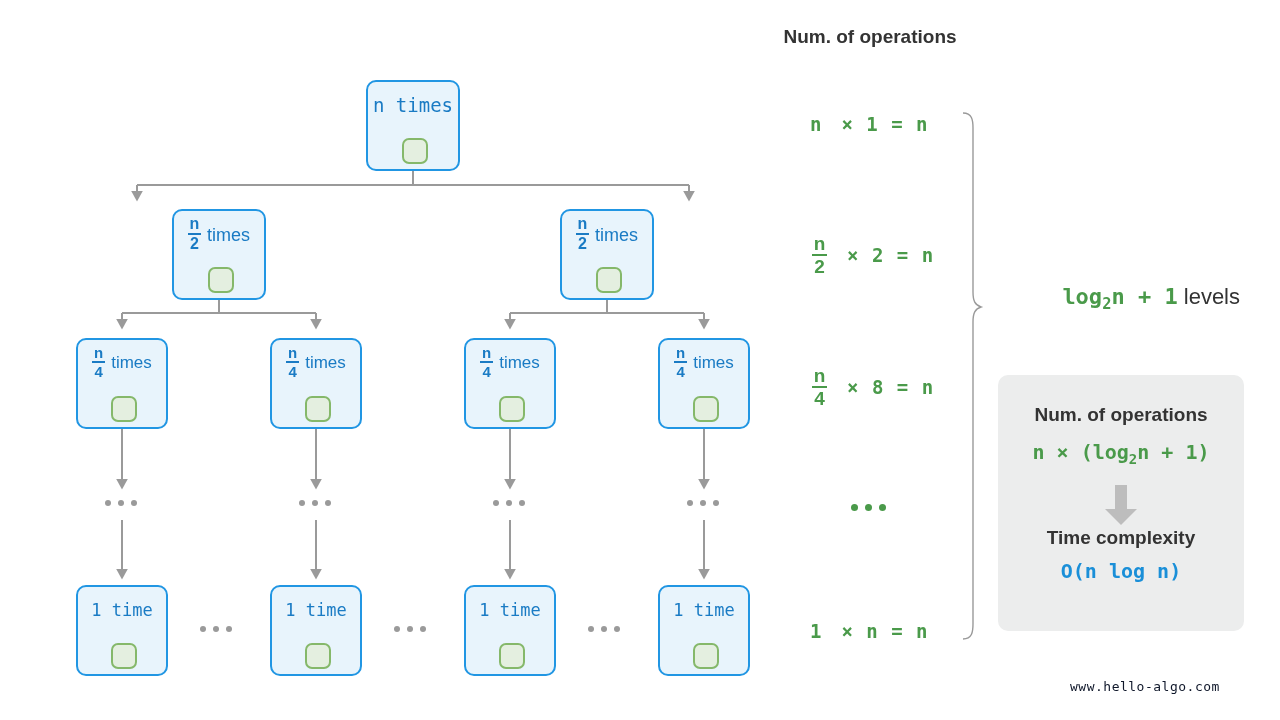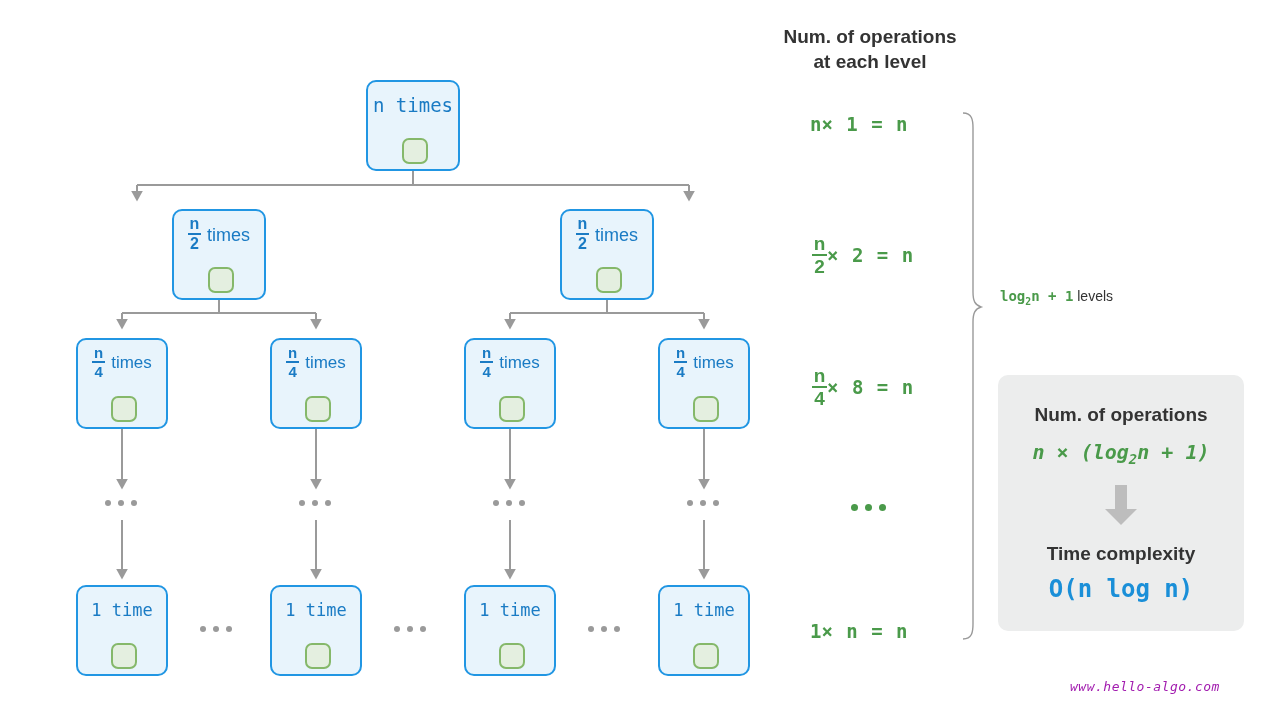--- a/index.html
+++ b/index.html
@@ -132,28 +132,28 @@
     font-weight: 700;
     font-size: 19px;
   }
   .formula .frac .bar {
     display: block;
     width: 15px;
     height: 2px;
     background: #4a9a4a;
     margin: 1px 0;
   }
-  .formula .rest { margin-left: 0; letter-spacing: 1px; }
+  .formula .rest { margin-left: 20px; letter-spacing: 1px; }
 
   
   .levels-caption {
     position: absolute;
-    text-align: left;
+    text-align: right;
     color: #333333;
-    font-size: 14px;
+    font-size: 22px;
     line-height: 27px;
     font-family: "Liberation Sans", sans-serif;
   }
   .levels-caption .green-mono {
     color: #4a9a4a;
     font-family: "DejaVu Sans Mono", monospace;
     font-weight: 700;
   }
   .levels-caption .green-mono sub {
     font-size: 0.7em;
@@ -180,36 +180,35 @@
     color: #4a9a4a;
     font-weight: 700;
     font-size: 20px;
     font-family: "DejaVu Sans Mono", monospace;
     text-align: center;
   }
   .summary-formula-green sub { font-size: 0.7em; }
   .summary-formula-blue {
     color: #1a8fd8;
     font-weight: 700;
-    font-size: 24px;
+    font-size: 20px;
     font-family: "DejaVu Sans Mono", monospace;
     text-align: center;
   }
   .down-arrow {
     width: 40px;
     height: 44px;
   }
 
   .watermark {
     position: absolute;
-    color: #a21caf;
+    color: #0f172a;
     font-size: 13px;
     font-family: "DejaVu Sans Mono", monospace;
     letter-spacing: 0.5px;
-    font-style: italic;
   }
 </style>
 </head>
 <body>
 
 <div id="stage">
 
   <svg class="layer" width="1280" height="720" viewBox="0 0 1280 720">
     <defs>
       <marker id="arrow" markerWidth="8" markerHeight="8" refX="4.2" refY="3" orient="auto" markerUnits="strokeWidth">
@@ -433,21 +432,20 @@
     <div class="node-label" style="top:10px; height:26px; font-size:17px;">
       <span class="mono">1</span>
         <span class="mono">&nbsp;</span>
         <span class="mono">time</span>
     </div>
     <div class="greenbox" style="left:33px; top:56px; width:26px; height:26px;"></div>
   </div>
 
   <div class="col-title" style="left:754px; top:24px; width:232px;">
     <div>Num. of operations</div>
-    <div>at each level</div>
   </div>
 
   <div class="formula" style="left:810px; top:110px; height:28px;">
     <span>n</span>
     <span class="rest">× 1 = n</span>
   </div>
 
   <div class="formula" style="left:812px; top:238px; height:34px;">
     <span class="frac">
       <span>n</span>
@@ -478,23 +476,23 @@
   </div>
 
   <div class="levels-caption" style="left:1000px; top:283px; width:240px;">
     <div>
       <span class="green-mono"><span>log</span><sub>2</sub><span>n + 1</span></span><span> levels</span>
     </div>
   </div>
 
   <div class="summary-box" style="left:998px; top:375px; width:246px; height:256px;">
     <div class="summary-heading" style="margin-top:29px;">Num. of operations</div>
-    <div class="summary-formula-green" style="margin-top:14px;font-style:italic;"><span>n × (log</span><sub>2</sub><span>n + 1)</span></div>
+    <div class="summary-formula-green" style="margin-top:14px;"><span>n × (log</span><sub>2</sub><span>n + 1)</span></div>
     <svg class="down-arrow" viewBox="0 0 40 44" style="margin-top:16px;">
       <path d="M14,2 L26,2 L26,26 L36,26 L20,42 L4,26 L14,26 Z" fill="#bdbdbd"></path>
     </svg>
-    <div class="summary-heading" style="margin-top:16px;">Time complexity</div>
+    <div class="summary-heading" style="">Time complexity</div>
     <div class="summary-formula-blue" style="margin-top:10px;">O(n log n)</div>
   </div>
 
   <div class="watermark" style="left:1070px; top:679px;">www.hello-algo.com</div>
 
 </div>
 
 </body></html>

